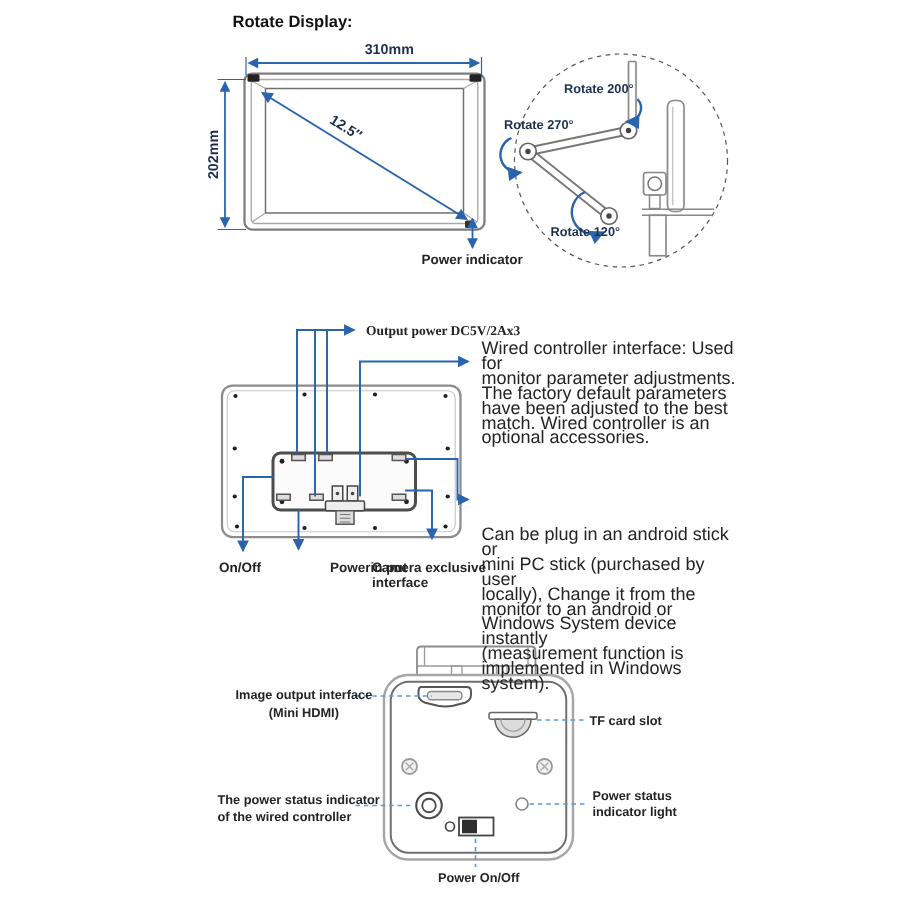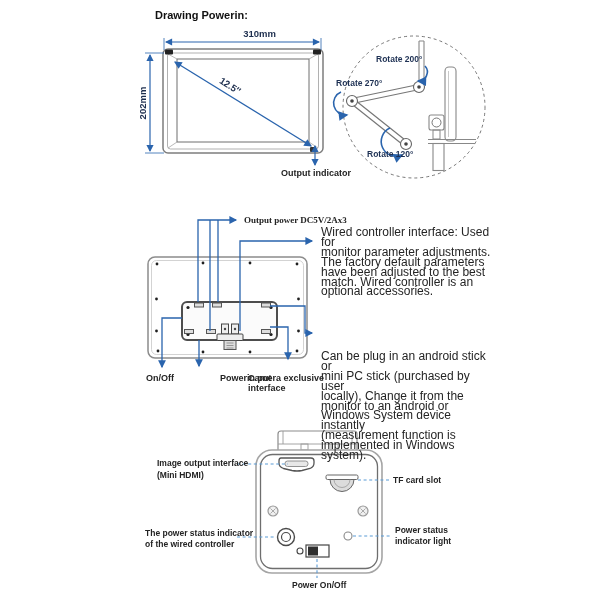--- a/index.html
+++ b/index.html
@@ -165,37 +165,37 @@
       <g stroke="#5b9bd5" stroke-width="1.1" stroke-dasharray="3,2.6">
         <line x1="237" y1="464" x2="288" y2="464"></line>
         <line x1="358" y1="480" x2="390" y2="480"></line>
         <line x1="237" y1="537" x2="276" y2="537"></line>
         <line x1="353" y1="536" x2="391" y2="536"></line>
         <line x1="317" y1="559" x2="317" y2="578"></line>
       </g>
     </g>
   </svg>
 
-  <div class="lbl" style="left:155px;top:10px;font-size:11px;color:#111;">Drawing Powerin:</div>
+  <div class="lbl" style="left:155px;top:10px;font-size:11px;color:#111;">Rotate Display:</div>
 
   <div class="lbl dim center" style="left:222px;top:29px;width:75px;">310mm</div>
   <div class="lbl dim center rot-v" style="left:118px;top:98px;width:50px;">202mm</div>
   <div class="lbl dim center rot-diag" style="left:208px;top:81px;width:44px;">12.5″</div>
-  <div class="lbl" style="left:281px;top:168px;">Output indicator</div>
+  <div class="lbl" style="left:281px;top:168px;">Power indicator</div>
 
   <div class="lbl small navy" style="left:376px;top:54px;">Rotate 200°</div>
   <div class="lbl small navy" style="left:336px;top:78px;">Rotate 270°</div>
   <div class="lbl small navy" style="left:367px;top:149px;">Rotate 120°</div>
 
   <div class="lbl" style="left:244px;top:215px;font-family:Liberation Serif, serif;">Output power DC5V/2Ax3</div>
   <div class="para" style="left:321px;top:228px;width:170px;">Wired controller interface: Used for<br>monitor parameter adjustments.<br>The factory default parameters<br>have been adjusted to the best<br>match. Wired controller is an<br>optional  accessories.</div>
   <div class="para" style="left:321px;top:306px;width:170px;margin-top:46px;">Can be plug in an android stick or<br>mini PC stick (purchased by user<br>locally), Change it from the<br>monitor to an android or<br>Windows System device instantly<br>(measurement function is<br>implemented in Windows<br>system).</div>
   <div class="lbl" style="left:146px;top:373px;">On/Off</div>
   <div class="lbl" style="left:184px;top:373px;margin-left:36px;">Powerin put</div>
   <div class="lbl" style="left:248px;top:373px;">Camera exclusive<br>interface</div>
 
-  <div class="lbl small" style="left:157px;top:457px;line-height:12px;">Image output interface<br>(Mini HDMI)</div>
+  <div class="lbl small" style="left:157px;top:457px;line-height:12px;text-align:center;">Image output interface<br>(Mini HDMI)</div>
   <div class="lbl small" style="left:393px;top:475px;">TF card slot</div>
   <div class="lbl small" style="left:145px;top:528px;line-height:11px;">The power status indicator<br>of the wired controller</div>
   <div class="lbl small" style="left:395px;top:525px;line-height:11px;">Power status<br>indicator light</div>
   <div class="lbl small" style="left:292px;top:580px;">Power On/Off</div>
 
 </div>
 
 </body></html>

